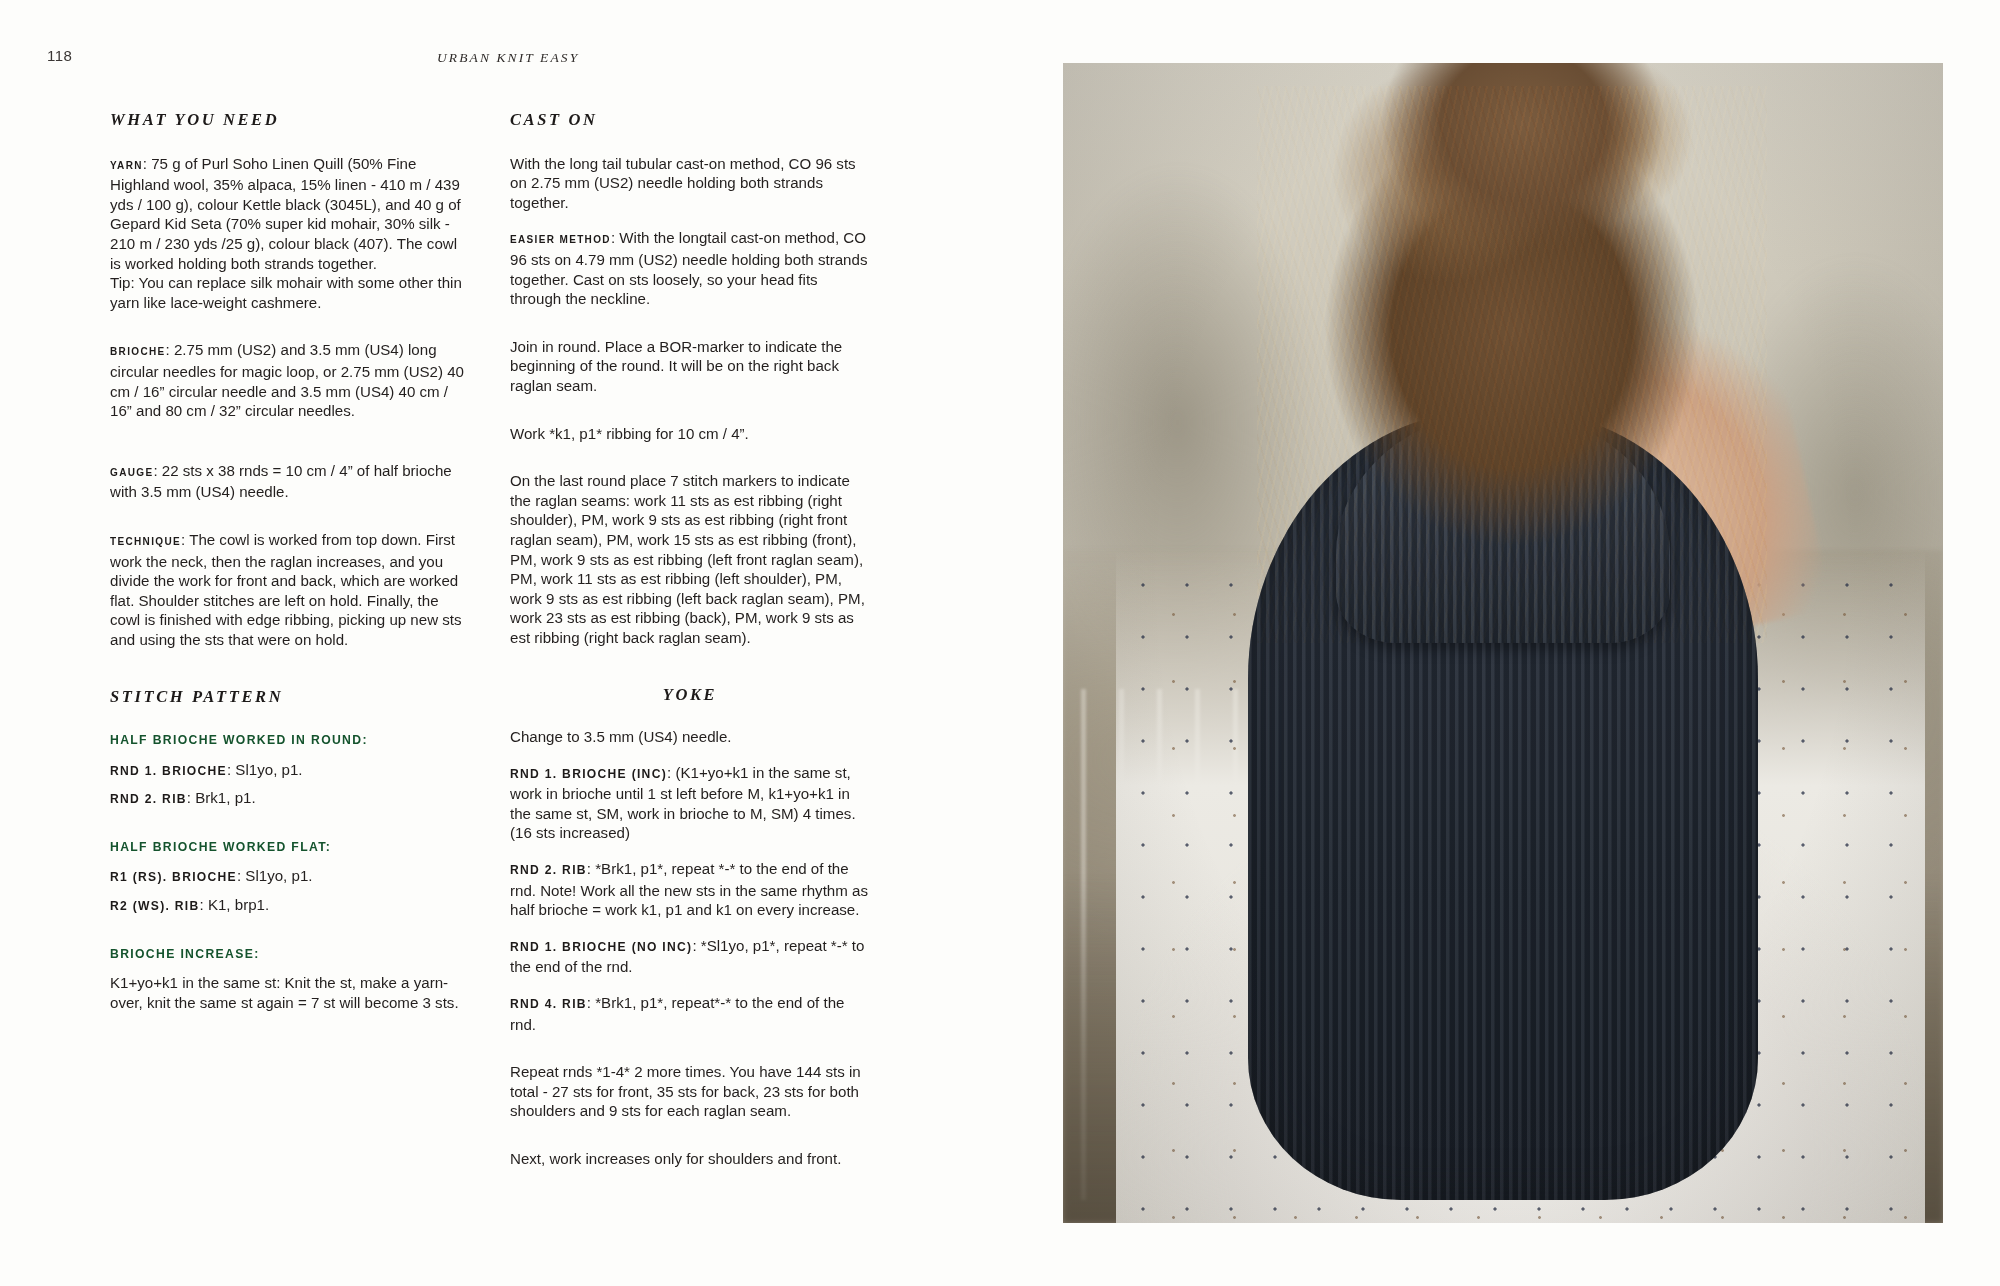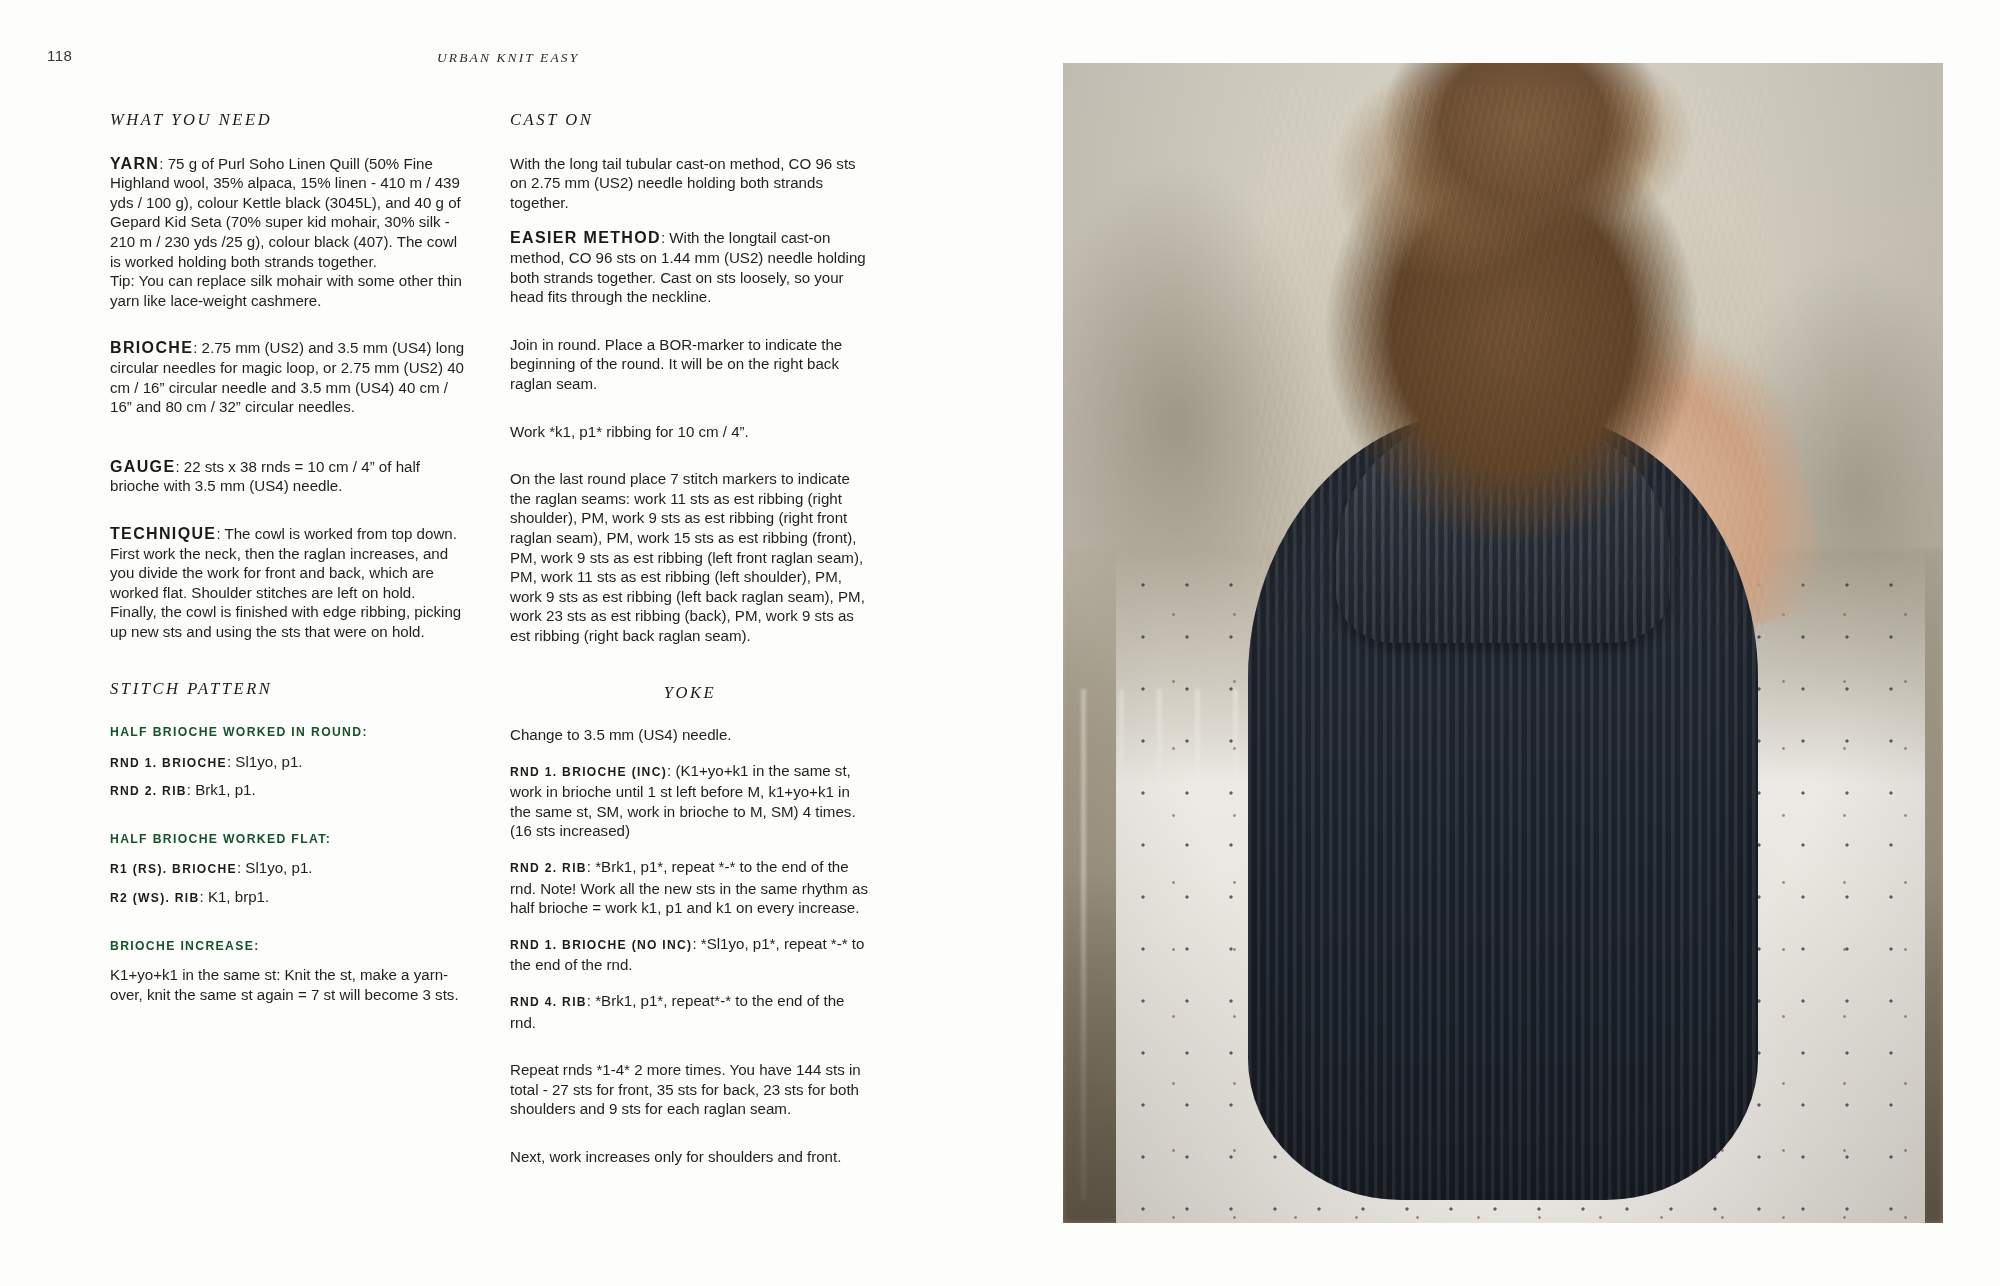--- a/index.html
+++ b/index.html
@@ -49,36 +49,36 @@
     font-size: 15.1px;
     line-height: 19.6px;
     color: #231f1e;
   }
   .col-left  { left: 110px; }
   .col-right { left: 510px; width: 360px; }
 
   .sec-title {
     font-family: "Liberation Serif", serif;
     font-style: italic;
-    font-weight: normal;
+    font-weight: bold;
     font-size: 16.5px;
     letter-spacing: 2.6px;
     margin: 0 0 24px 0;
     color: #1d1a19;
   }
   .sec-title.tight { margin-bottom: 22px; text-align: center; }
 
   p {
     margin: 0 0 16px 0;
   }
   p.tight { margin-bottom: 7px; }
   p.nogap { margin-bottom: 0; }
 
   .lead {
-    font-size: 16px;
+    font-size: 10px;
     letter-spacing: 1.35px;
     font-weight: 600;
     color: #1d1a19;
   }
   .lead-sm {
     font-size: 12.1px;
     letter-spacing: 1.3px;
     font-weight: 600;
     color: #1d1a19;
   }
@@ -333,21 +333,21 @@
 
   </div>
 
   <div class="col col-right">
 
     <div class="sec-title">CAST ON</div>
 
     <p>With the long tail tubular cast-on method, CO 96 sts on 2.75 mm (US2) needle holding both strands together.</p>
 
     <p>
-      <span class="lead">EASIER METHOD</span><span>: With the longtail cast-on method, CO 96 sts on 1.44 mm (US2) needle holding both strands together. Cast on sts loosely, so your head fits through the neckline.</span>
+      <span class="lead">EASIER METHOD</span><span>: With the longtail cast-on method, CO 96 sts on 4.79 mm (US2) needle holding both strands together. Cast on sts loosely, so your head fits through the neckline.</span>
     </p>
 
     <div class="spacer-sm"></div>
 
     <p>Join in round. Place a BOR-marker to indicate the beginning of the round. It will be on the right back raglan seam.</p>
 
     <div class="spacer-sm"></div>
 
     <p>Work *k1, p1* ribbing for 10 cm / 4”.</p>
 

